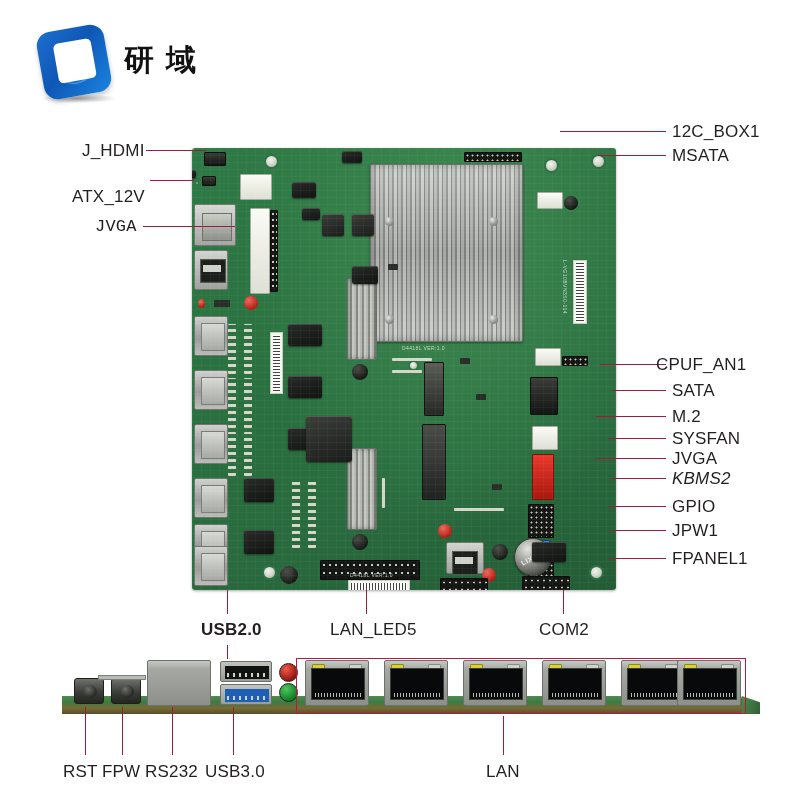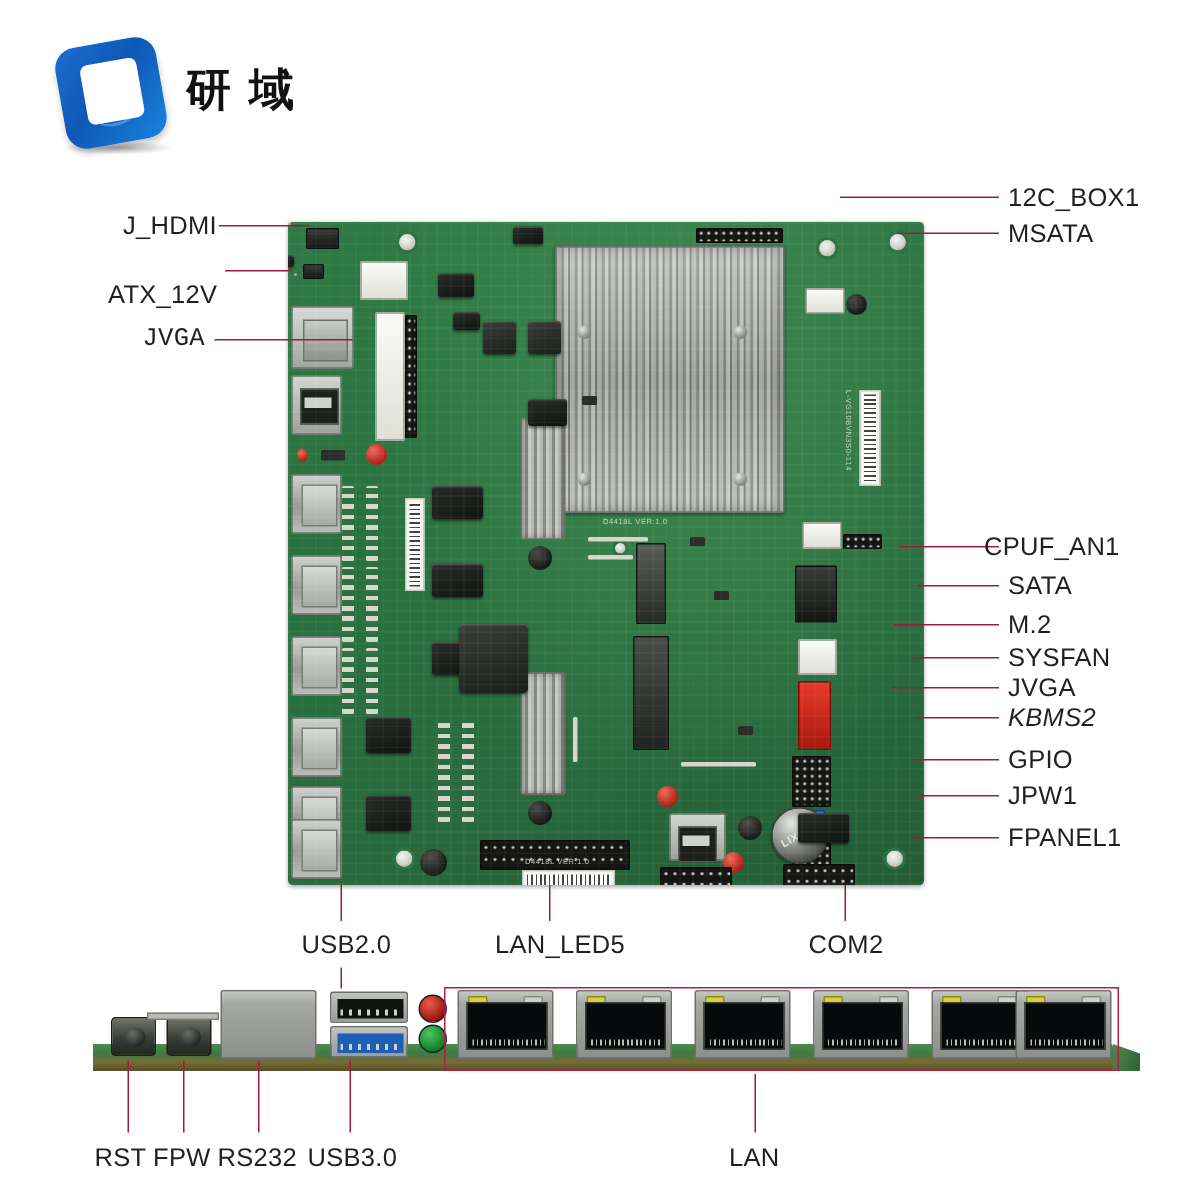--- a/index.html
+++ b/index.html
@@ -427,21 +427,21 @@
   <div class="lead h" style="left:608px;top:506px;width:58px;"></div>
   <div class="callout" style="left:672px;top:497px;">GPIO</div>
 
   <div class="lead h" style="left:610px;top:530px;width:56px;"></div>
   <div class="callout" style="left:672px;top:521px;">JPW1</div>
 
   <div class="lead h" style="left:608px;top:558px;width:58px;"></div>
   <div class="callout" style="left:672px;top:549px;">FPANEL1</div>
 
   <div class="lead v" style="left:227px;top:590px;height:24px;"></div>
-  <div class="callout" style="left:201px;top:620px;">USB2.0</div>
+  <div class="callout" style="left:201px;top:620px;font-weight:bold;">USB2.0</div>
 
   <div class="lead v" style="left:366px;top:590px;height:24px;"></div>
   <div class="callout" style="left:330px;top:620px;">LAN_LED5</div>
 
   <div class="lead v" style="left:563px;top:590px;height:24px;"></div>
   <div class="callout" style="left:539px;top:620px;">COM2</div>
 
   <div class="lead v" style="left:227px;top:645px;height:14px;"></div>
 
   <div class="lead v" style="left:85px;top:707px;height:48px;"></div>

